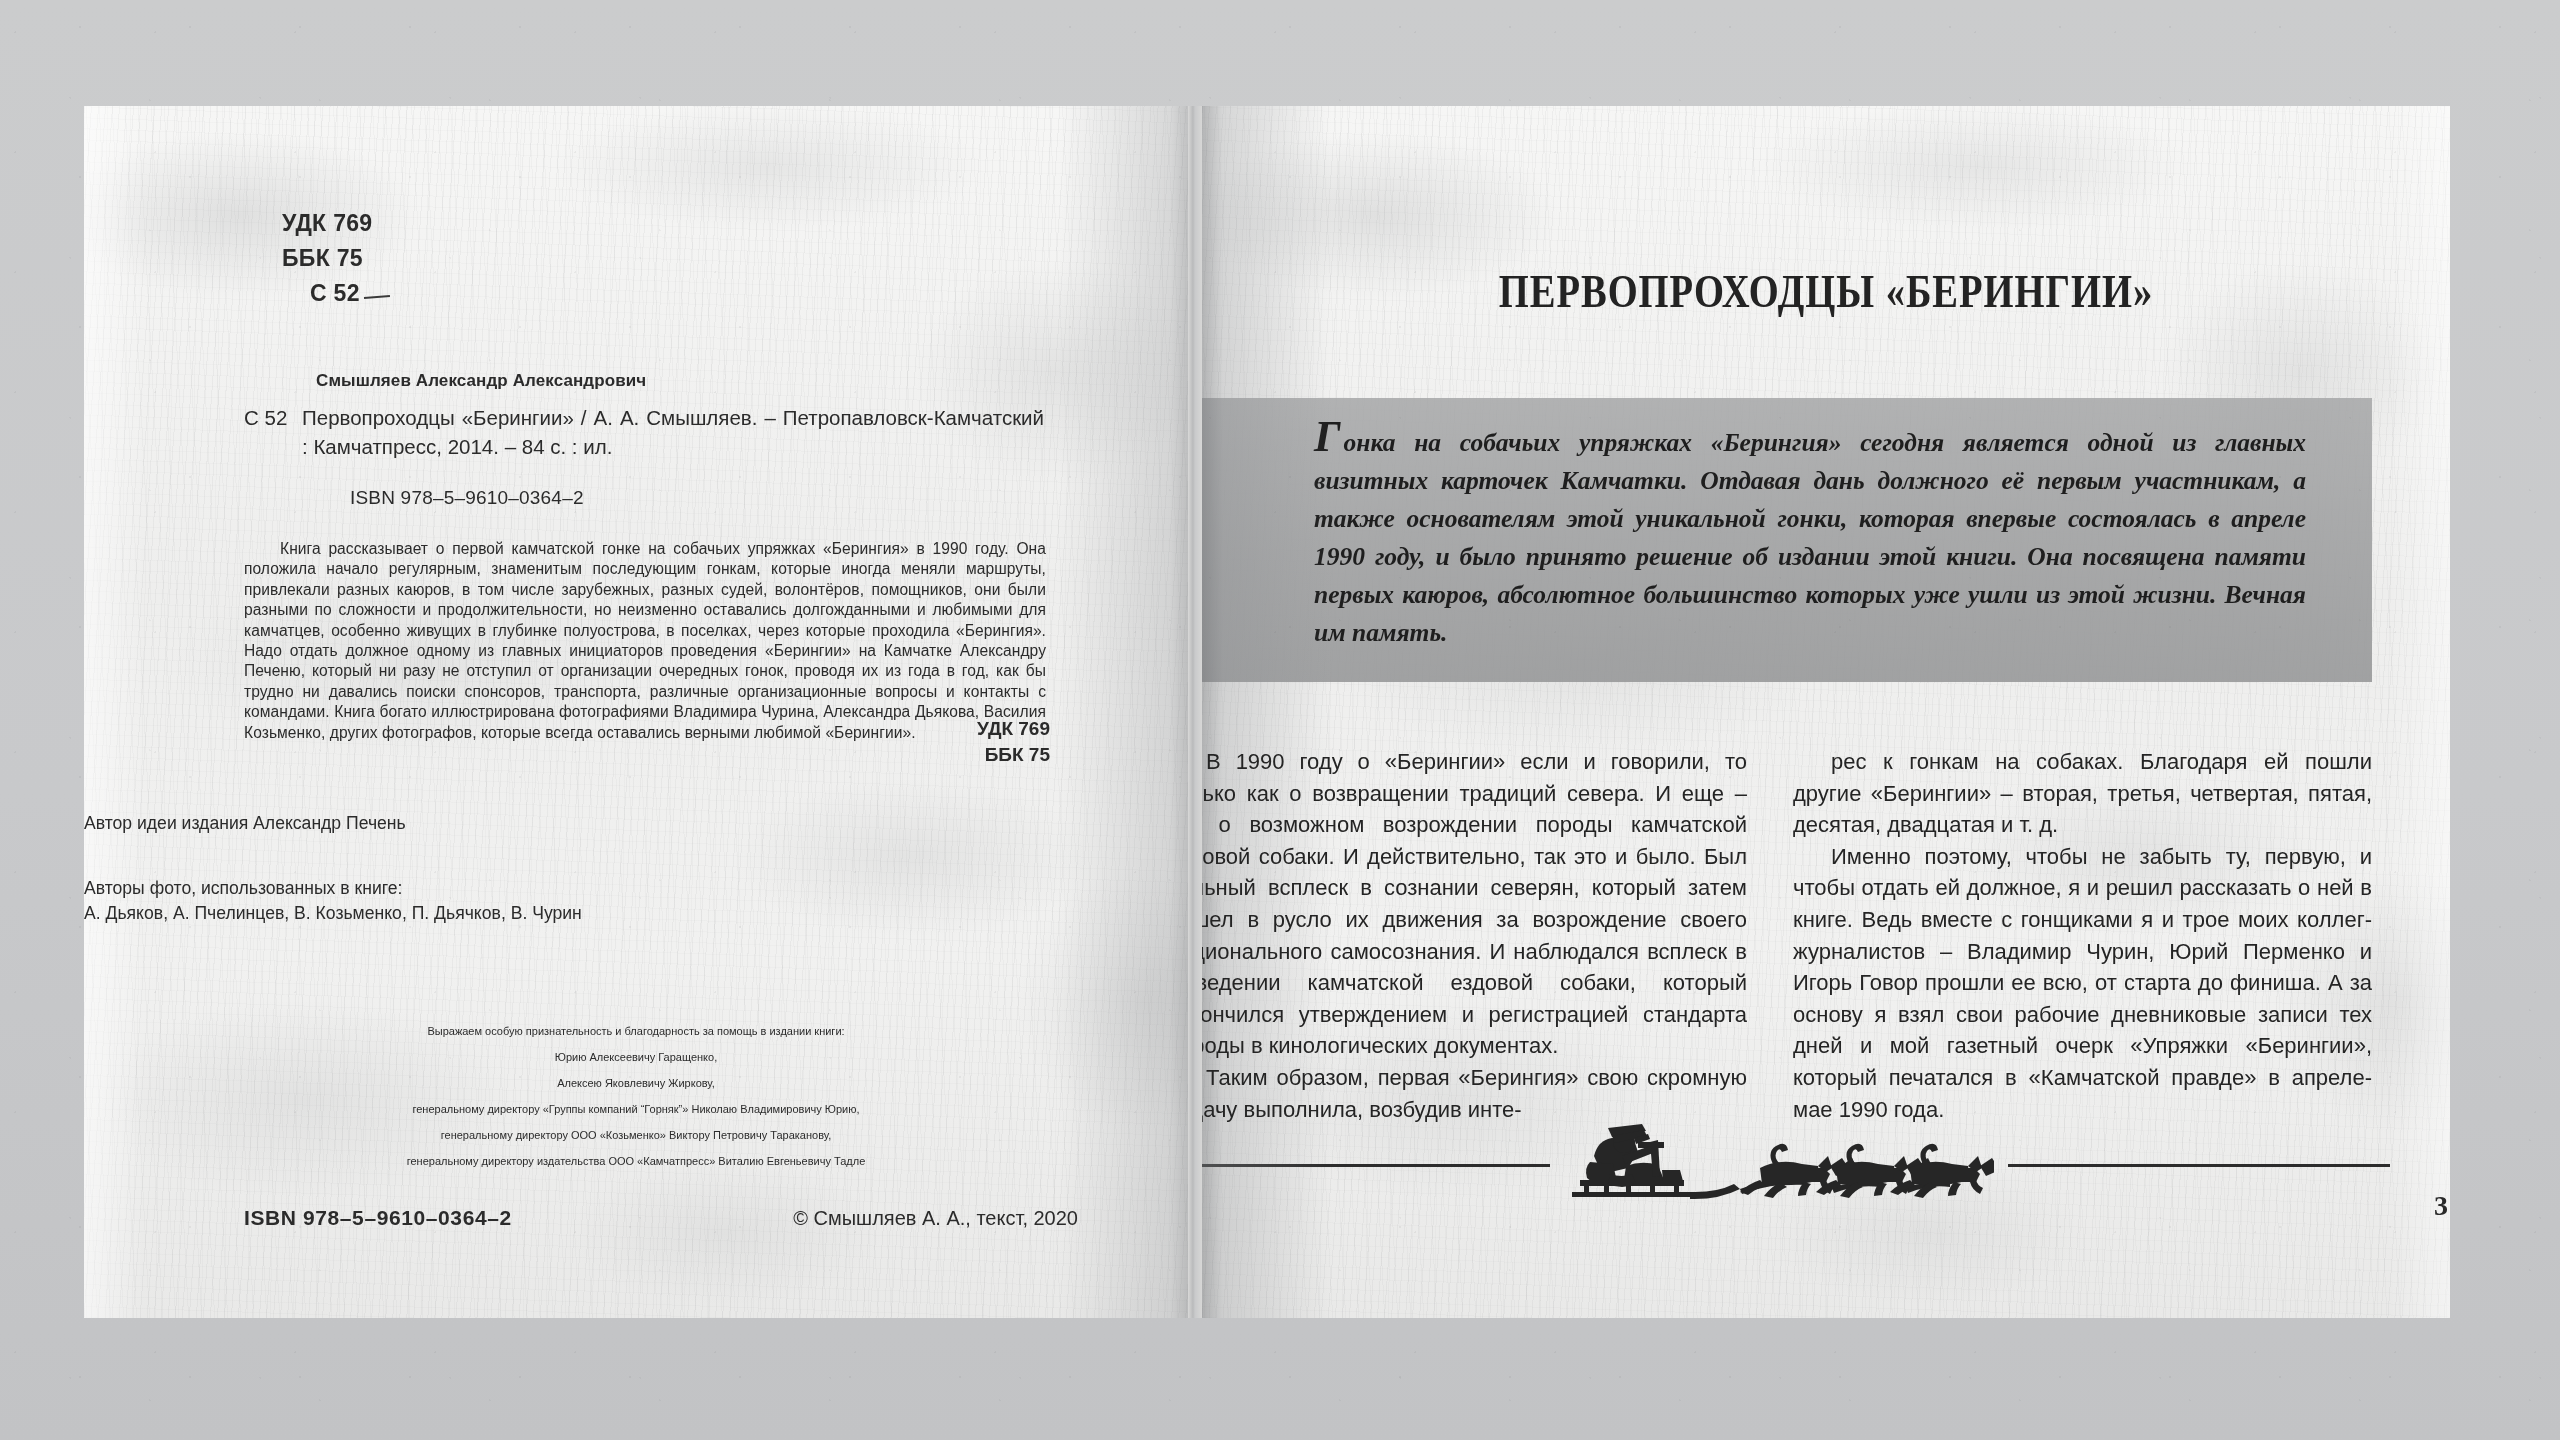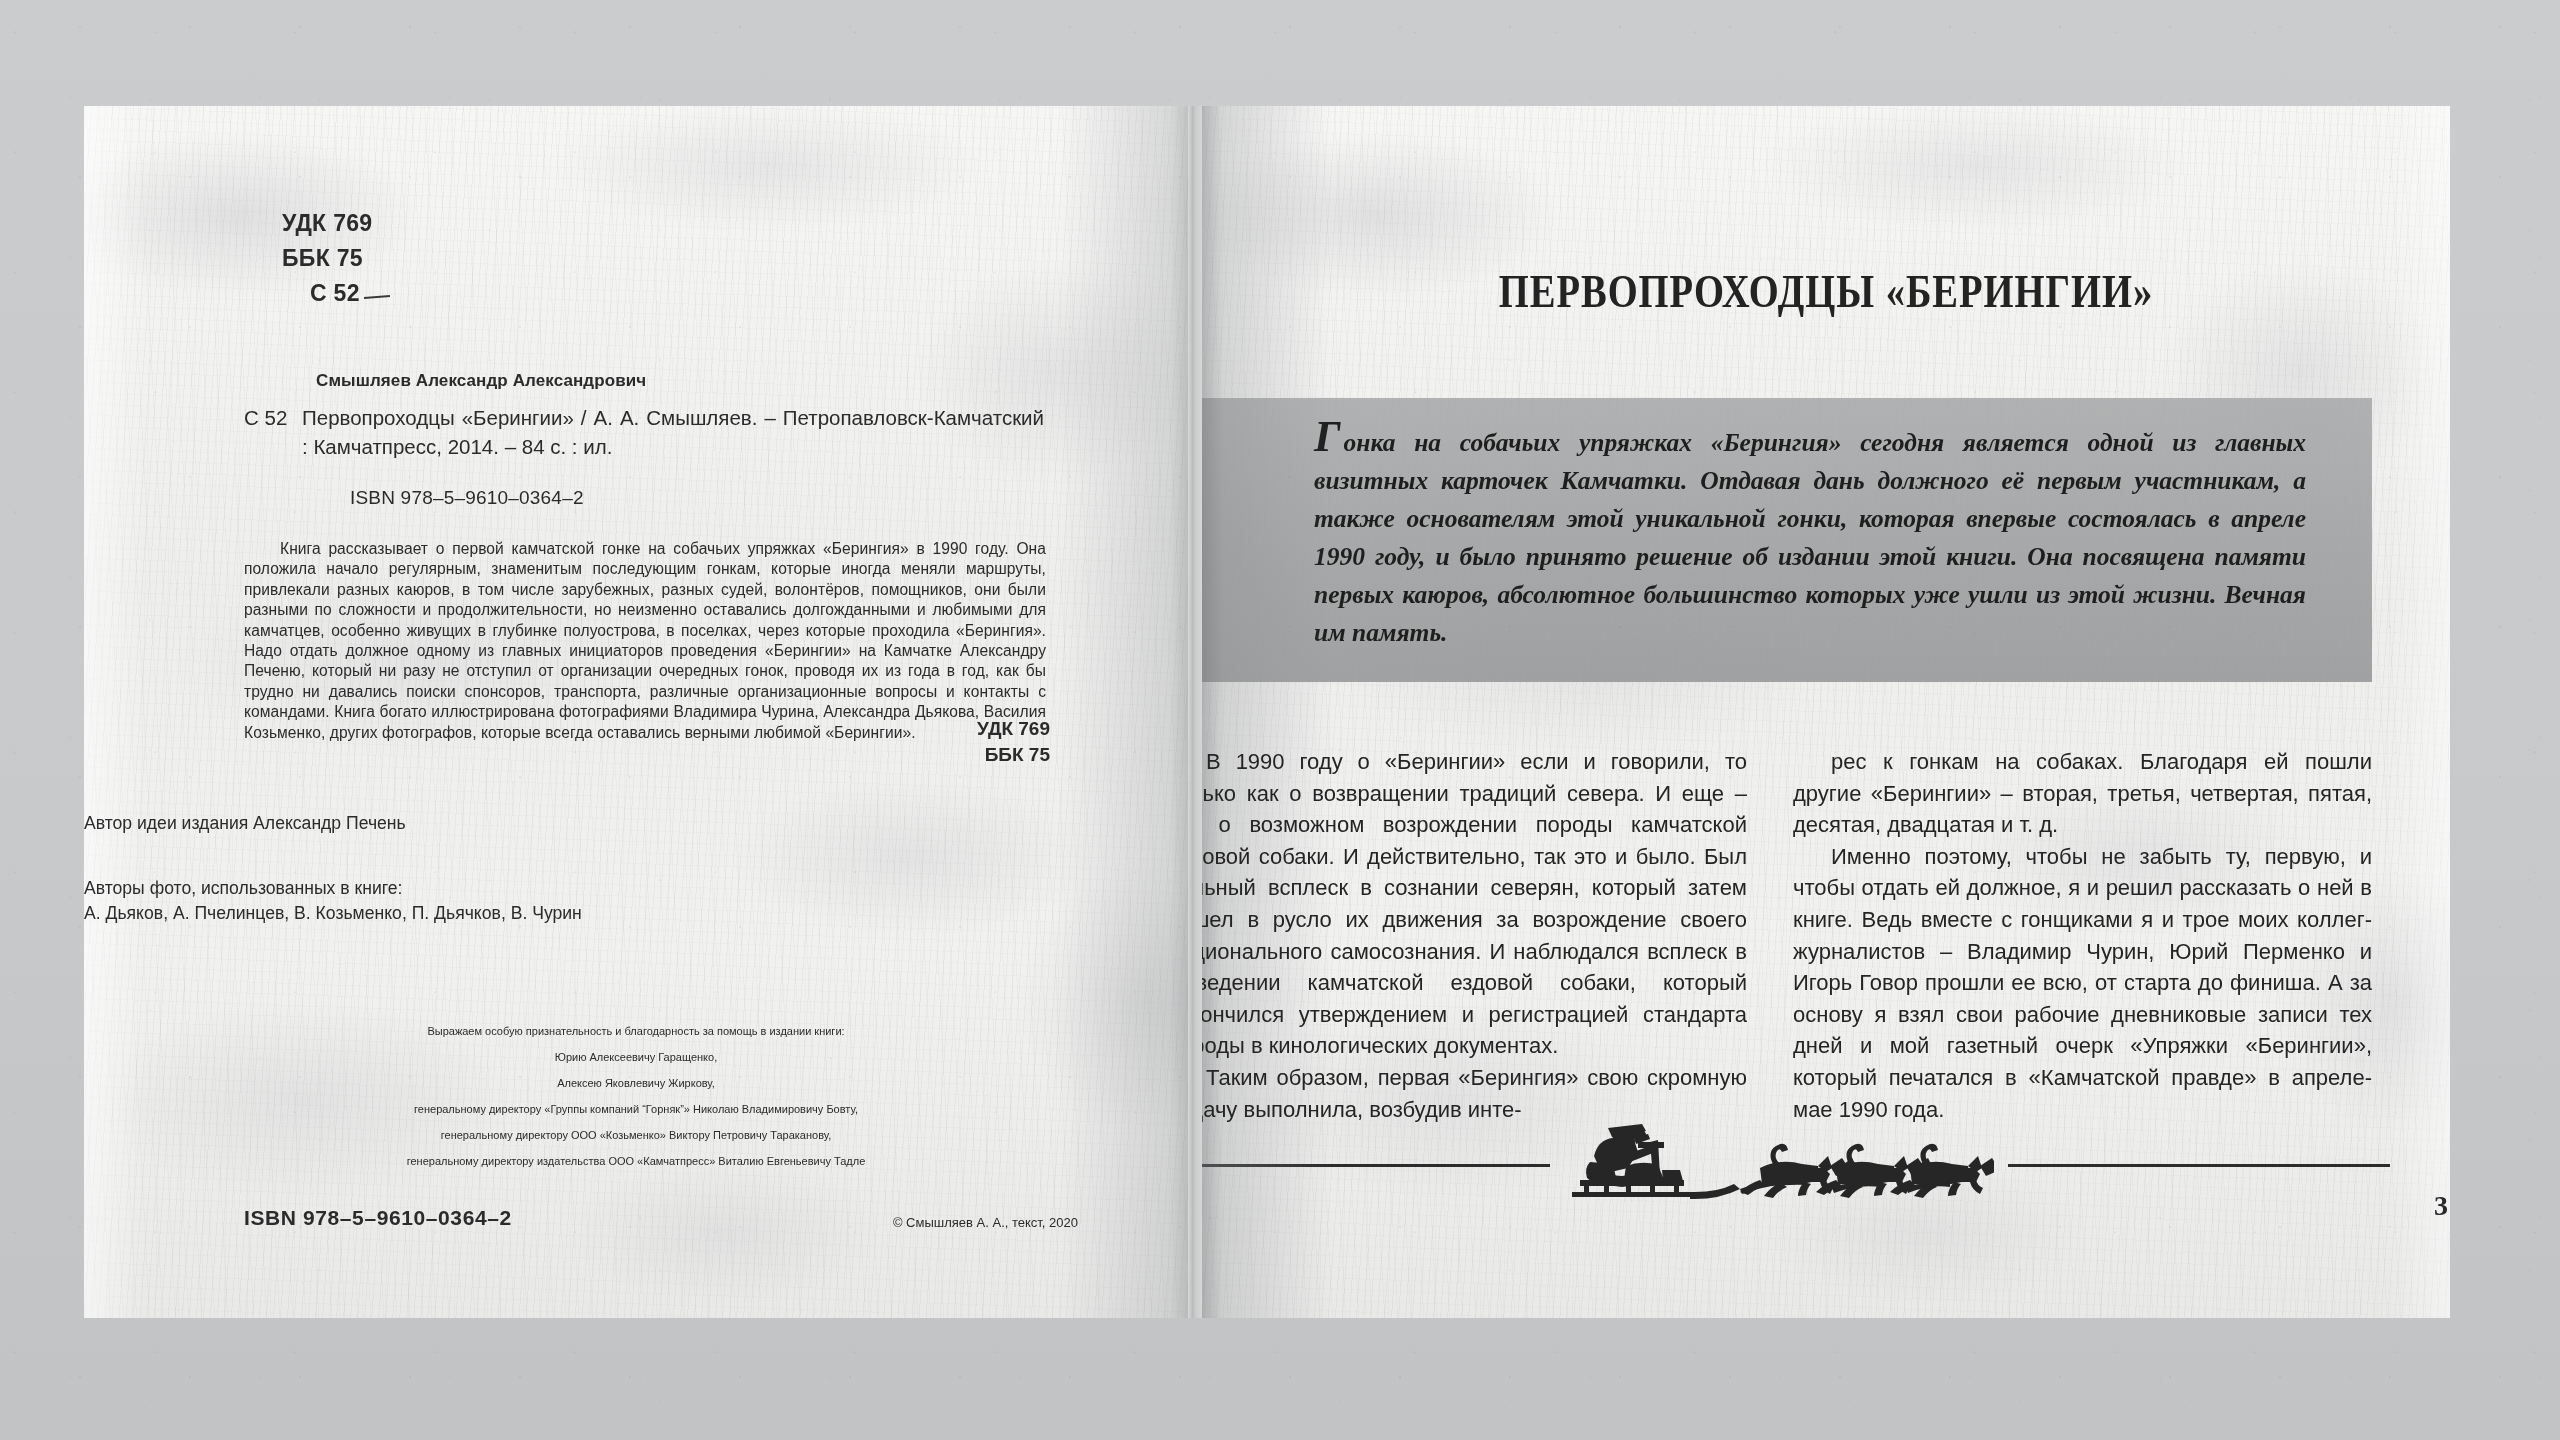--- a/index.html
+++ b/index.html
@@ -91,21 +91,21 @@
            font-size:17.6px;line-height:25px;}
   .credits .grp{margin-bottom:40px;}
   .credits .grp:last-child{margin-bottom:0;}
 
   .thanks{position:absolute;left:0;right:0;top:912px;text-align:center;
           font-size:11px;line-height:26px;}
 
   .foot{position:absolute;left:160px;right:110px;bottom:88px;
         display:flex;align-items:flex-end;justify-content:space-between;}
   .foot .isbn2{font-weight:700;font-size:21px;letter-spacing:.6px;}
-  .foot .copy{font-size:13px;}
+  .foot .copy{font-size:20px;}
 
   
   .rp-title{position:absolute;left:0;right:0;top:158px;text-align:center;
             font-family:"Liberation Serif", serif;
             font-weight:700;font-size:47px;letter-spacing:1.2px;
             transform:scaleX(.82);transform-origin:50% 50%;
             color:#232323;white-space:nowrap;}
 
   .epigraph{position:absolute;left:-6px;right:78px;top:292px;
             background:linear-gradient(180deg,rgba(168,169,170,.88) 0%,rgba(160,161,162,.90) 50%,rgba(152,153,154,.90) 100%);
@@ -176,21 +176,21 @@
         <div class="grp">
           <div>Авторы фото, использованных в книге:</div>
           <div>А. Дьяков, А. Пчелинцев, В. Козьменко, П. Дьячков, В. Чурин</div>
         </div>
       </div>
 
       <div class="ink thanks">
         <div>Выражаем особую признательность и благодарность за помощь в издании книги:</div>
         <div>Юрию Алексеевичу Гаращенко,</div>
         <div>Алексею Яковлевичу Жиркову,</div>
-        <div>генеральному директору «Группы компаний “Горняк”» Николаю Владимировичу Бовту,</div>
+        <div>генеральному директору «Группы компаний “Горняк”» Николаю Владимировичу Юрию,</div>
         <div>генеральному директору ООО «Козьменко» Виктору Петровичу Тараканову,</div>
         <div>генеральному директору издательства ООО «Камчатпресс» Виталию Евгеньевичу Тадле</div>
       </div>
 
       <div class="ink foot">
         <div class="isbn2">ISBN 978–5–9610–0364–2</div>
         <div class="copy">© Смышляев А. А., текст, 2020</div>
       </div>
 
     </div>

